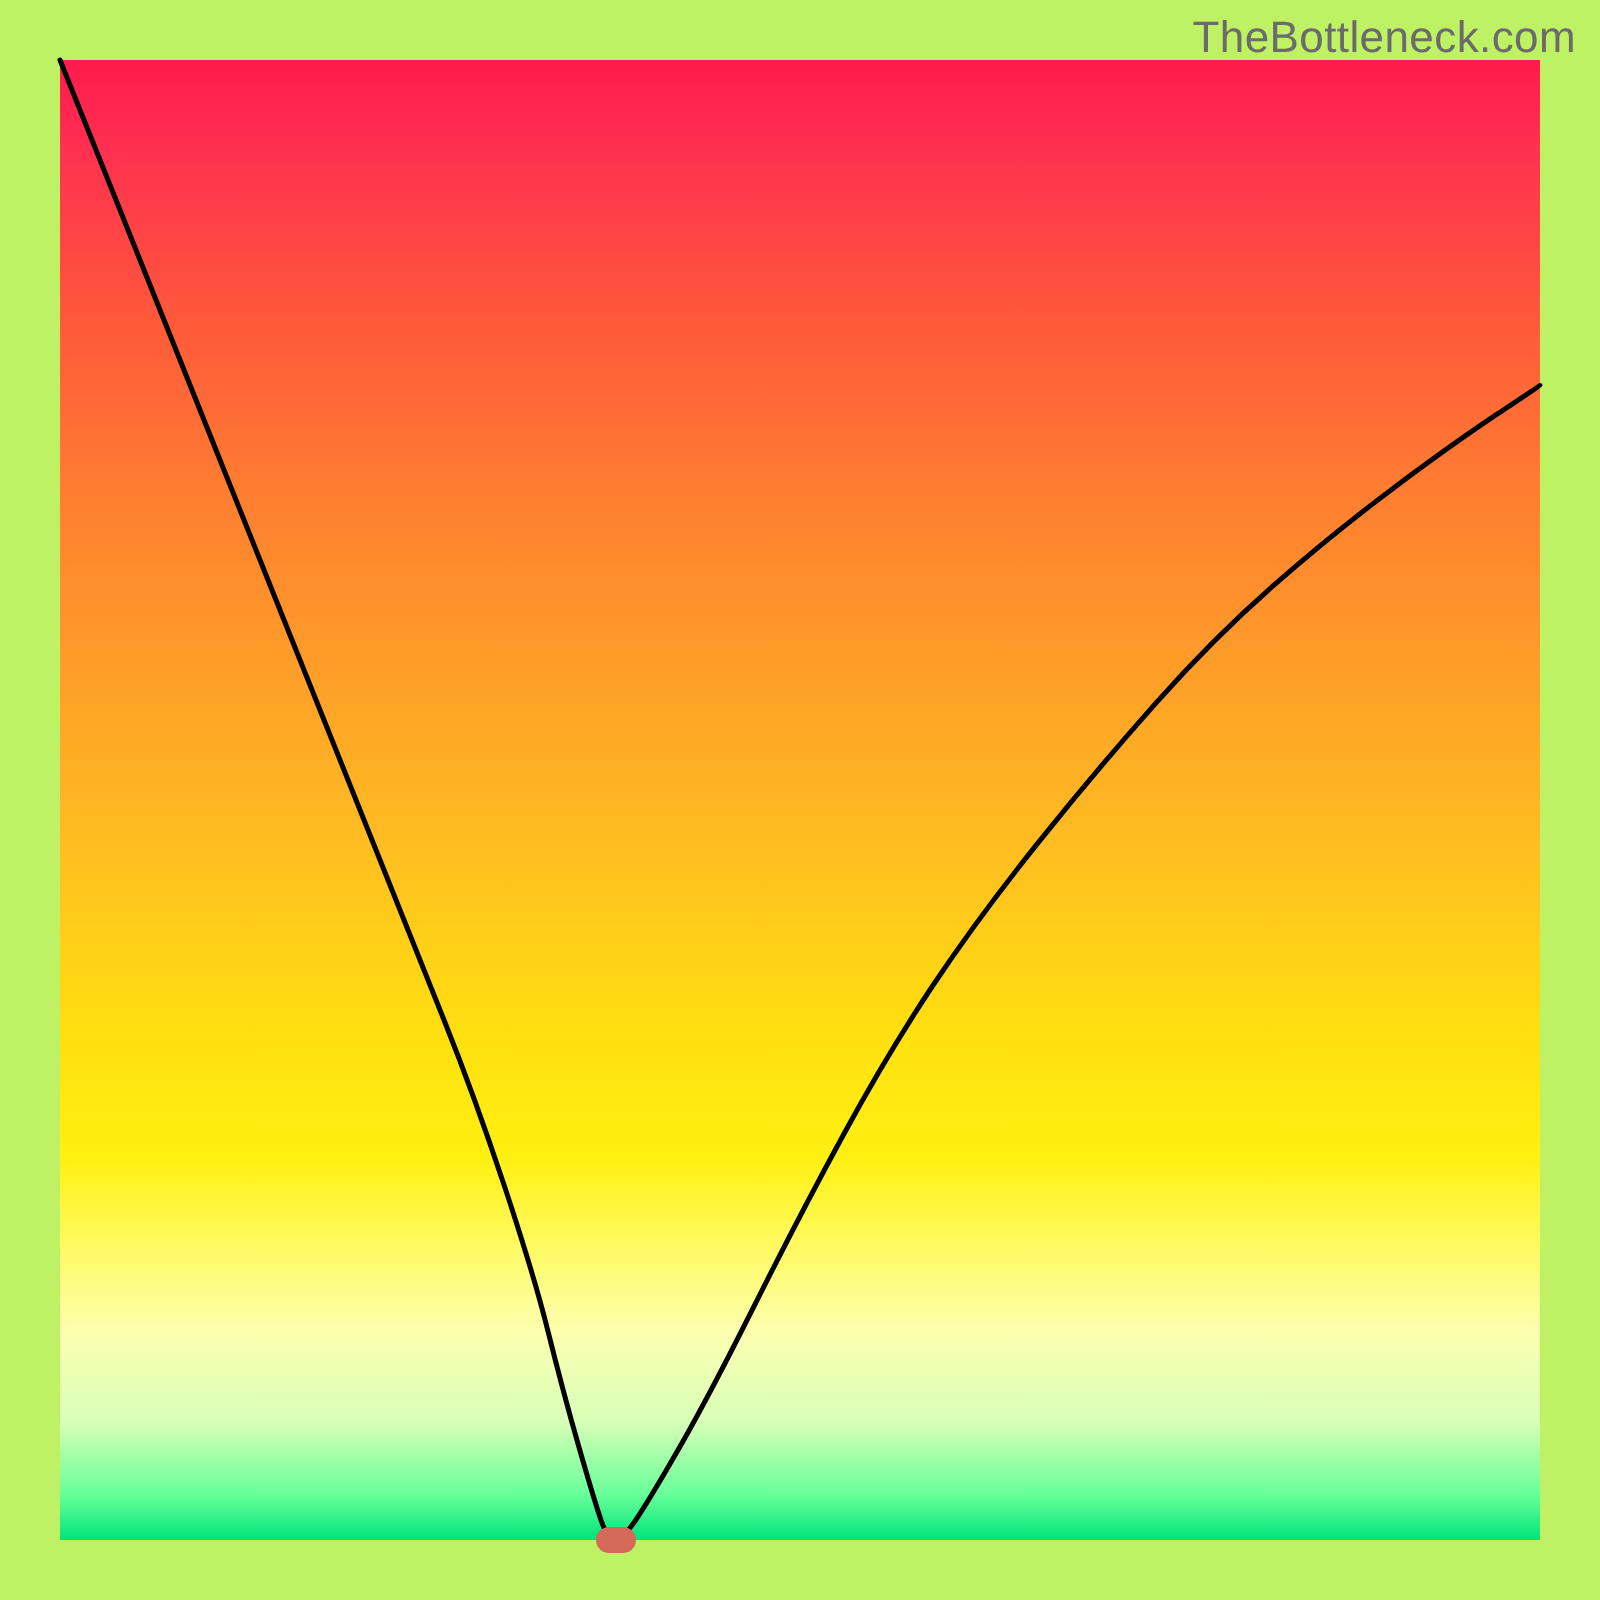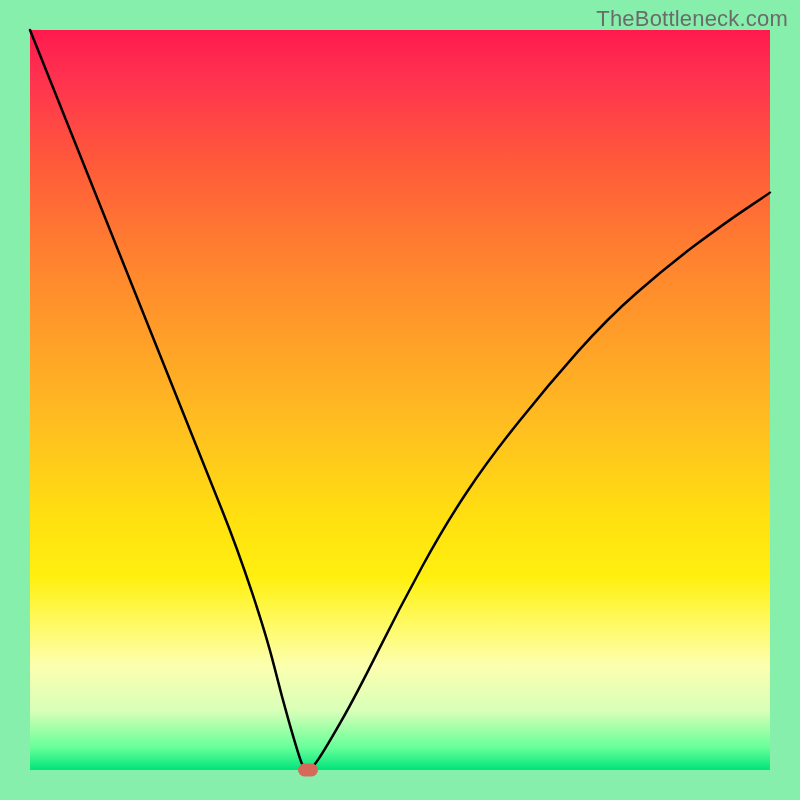--- a/index.html
+++ b/index.html
@@ -8,21 +8,21 @@
     width: 800px;
     height: 800px;
     overflow: hidden;
     background: #000;
     font-family: Arial, Helvetica, sans-serif;
   }
   .frame {
     position: relative;
     width: 800px;
     height: 800px;
-    background: #86efac;
+    background: #bef264;
   }
   .plot {
     position: absolute;
     left: 30px;
     top: 30px;
     width: 740px;
     height: 740px;
     
     background: linear-gradient(to bottom,
       #ff1a4d 0%,

